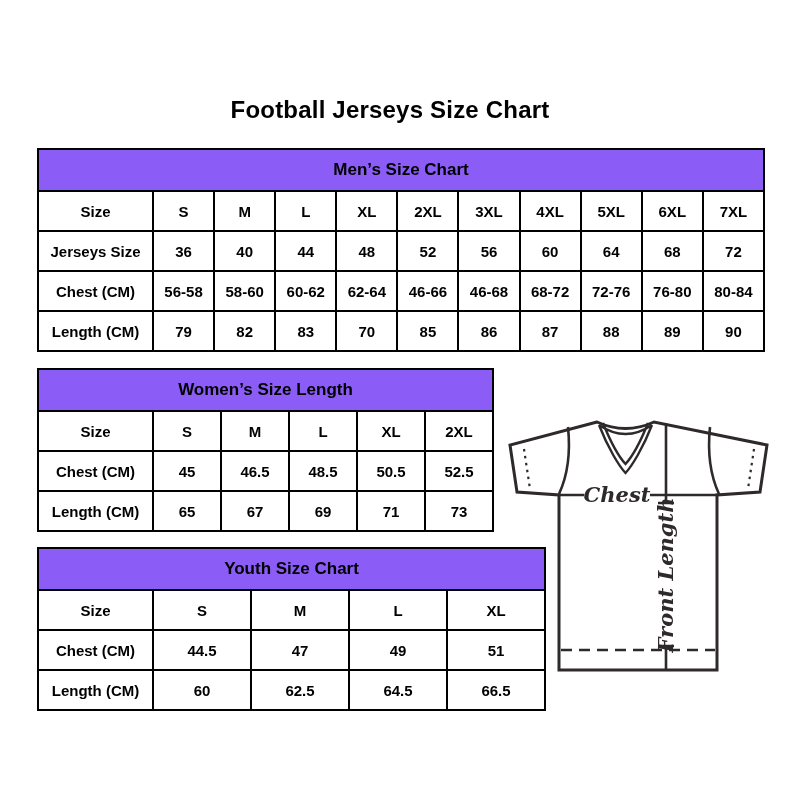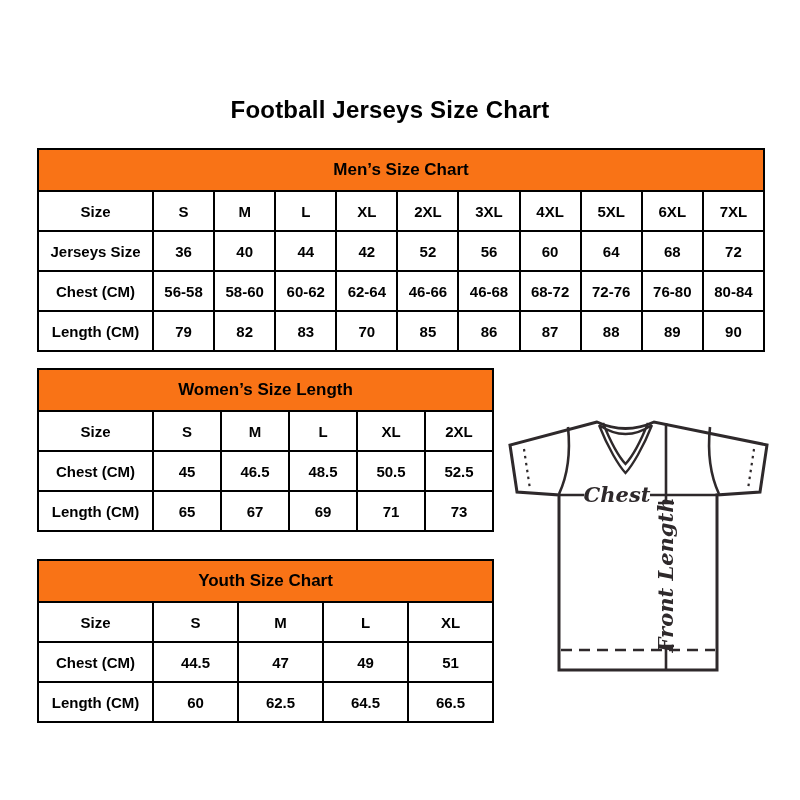--- a/index.html
+++ b/index.html
@@ -12,27 +12,27 @@
     text-align:center;font-size:24px;font-weight:bold;letter-spacing:0.2px;
   }
   table.size-table{
     position:absolute;border-collapse:collapse;table-layout:fixed;background:#fff;
   }
   table.size-table th,table.size-table td{
     border:2px solid #000;text-align:center;vertical-align:middle;
     font-weight:bold;font-size:15px;padding:0;overflow:hidden;white-space:nowrap;
   }
   table.size-table th.tbl-title{
-    background:#f97316;font-size:17px;height:40px;
+    background:#8b5cf6;font-size:17px;height:40px;
   }
   table.size-table tbody tr{height:40px;}
   col.label-col{width:115px;}
   #men-table{left:37px;top:148px;width:728px;}
   #women-table{left:37px;top:368px;width:457px;}
-  #youth-table{left:37px;top:547px;width:457px;margin-top:12px;}
+  #youth-table{left:37px;top:547px;width:509px;}
   #jersey-diagram{position:absolute;left:504px;top:408px;}
   .sketch-line{stroke:#2e292b;fill:none;}
   .sketch-text{
     font-family:"DejaVu Serif","Liberation Serif",serif;
     font-style:italic;font-weight:bold;fill:#2e292b;
   }
 </style>
 </head>
 <body>
 
@@ -69,21 +69,21 @@
         <td>4XL</td>
         <td>5XL</td>
         <td>6XL</td>
         <td>7XL</td>
       </tr>
       <tr>
         <th>Jerseys Size</th>
         <td>36</td>
         <td>40</td>
         <td>44</td>
-        <td>42</td>
+        <td>48</td>
         <td>52</td>
         <td>56</td>
         <td>60</td>
         <td>64</td>
         <td>68</td>
         <td>72</td>
       </tr>
       <tr>
         <th>Chest (CM)</th>
         <td>56-58</td>

